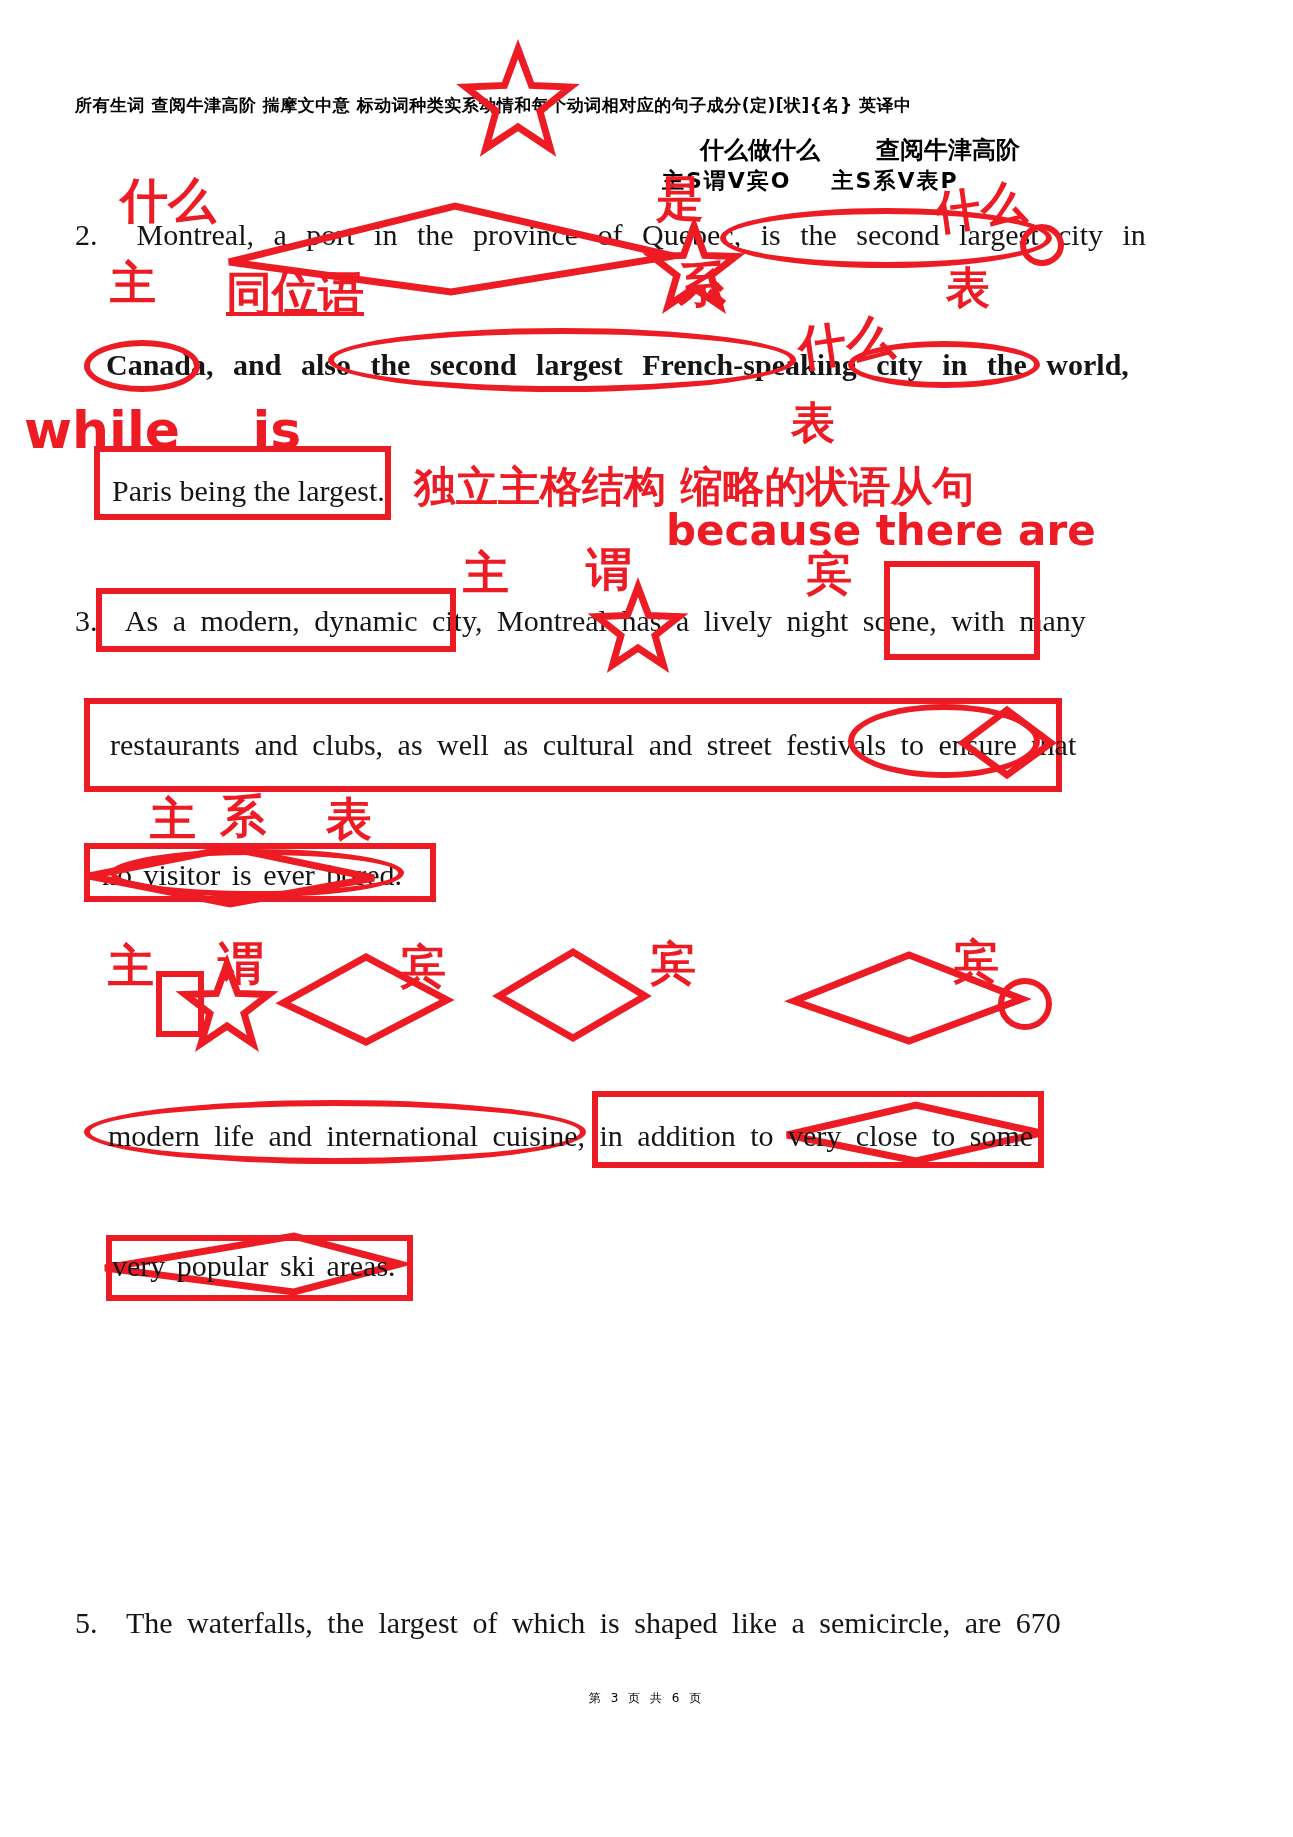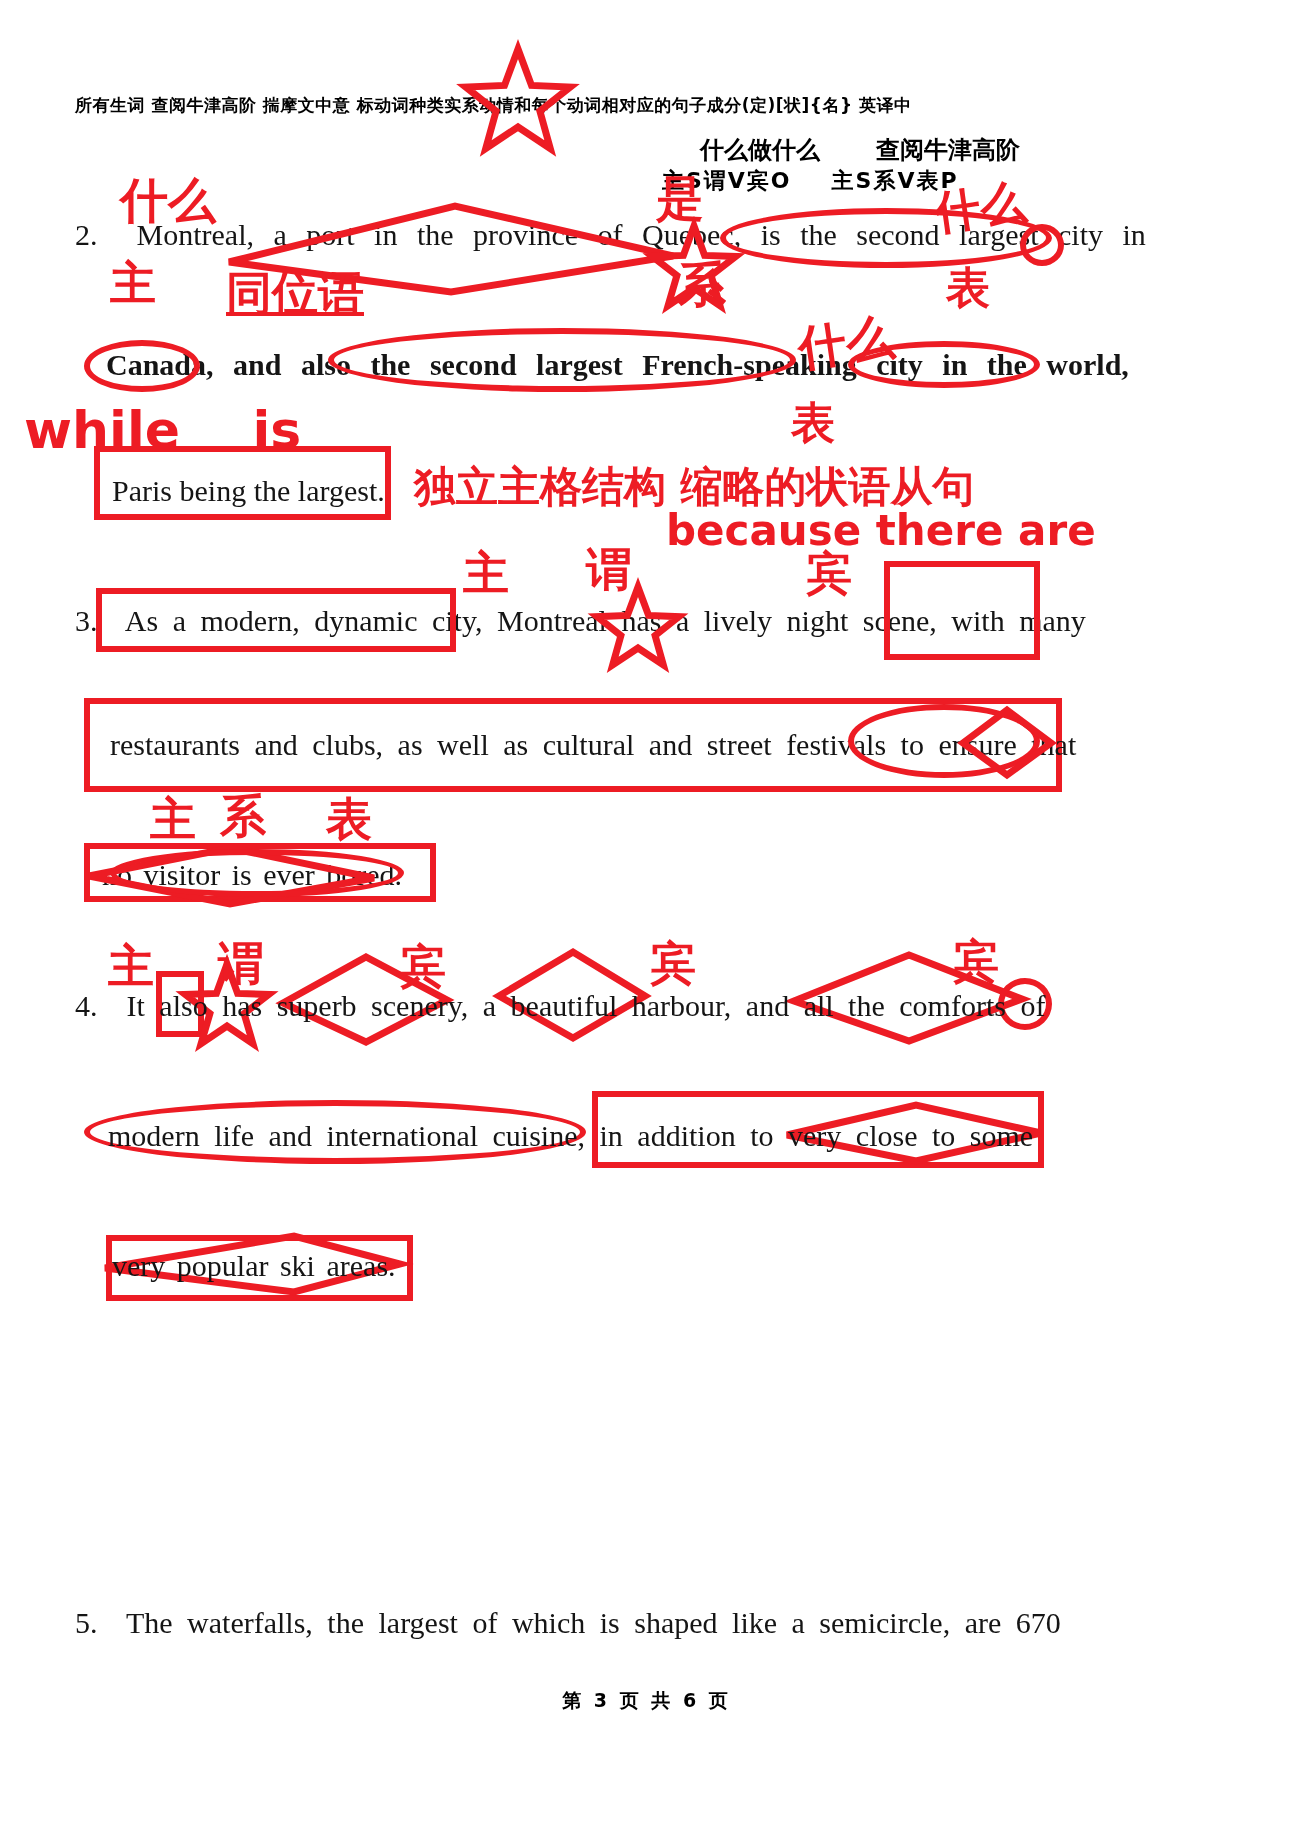--- a/index.html
+++ b/index.html
@@ -112,34 +112,33 @@
   <div class="abs rl" style="left:400px; top:943px; font-size:46px;">宾</div>
   <svg class="shape" style="left:496px; top:948px;" width="152" height="94" viewBox="0 0 152 94">
     <polygon points="3,48 77,4 149,48 77,90"></polygon>
   </svg>
   <div class="abs rl" style="left:650px; top:940px; font-size:46px;">宾</div>
   <svg class="shape" style="left:791px; top:951px;" width="234" height="94" viewBox="0 0 234 94">
     <polygon points="3,50 118,4 231,48 118,90"></polygon>
   </svg>
   <div class="abs rl" style="left:953px; top:938px; font-size:46px;">宾</div>
   <div class="oval" style="left:998px; top:978px; width:54px; height:52px;"></div>
-  <div class="abs en ws-b" style="left:75px; top:989px;">4.  It also has superb scenery, a beautiful harbour, and all the comforts of</div>
 
   <div class="oval" style="left:84px; top:1100px; width:502px; height:64px;"></div>
   <div class="rbox" style="left:592px; top:1091px; width:452px; height:77px;"></div>
   <svg class="shape" style="left:784px; top:1101px;" width="260" height="64" viewBox="0 0 260 64">
     <polygon points="3,34 132,4 257,32 132,60"></polygon>
   </svg>
   <div class="abs en ws-b" style="left:108px; top:1119px;">modern life and international cuisine, in addition to very close to some</div>
 
   <div class="rbox" style="left:106px; top:1235px; width:307px; height:66px;"></div>
   <svg class="shape" style="left:102px; top:1232px;" width="302" height="64" viewBox="0 0 302 64">
     <polygon points="3,36 192,4 298,32 192,60"></polygon>
   </svg>
   <div class="abs en ws-c" style="left:112px; top:1249px;">very popular ski areas.</div>
 
   <div class="abs en ws-b" style="left:75px; top:1606px;">5.  The waterfalls, the largest of which is shaped like a semicircle, are 670</div>
 
   <div class="abs" style="left:0; top:1688px; width:1293px; text-align:center;">
-    <span class="hdr" style="font-weight:bold; font-size:19px; letter-spacing:3px; font-family:'DejaVu Sans',sans-serif;">第 3 页 共 6 页</span>
+    <span class="hdr" style="font-weight:normal; font-size:12px; letter-spacing:3px; font-family:'DejaVu Sans',sans-serif;">第 3 页 共 6 页</span>
   </div>
 
 </div>
 
 </body></html>

